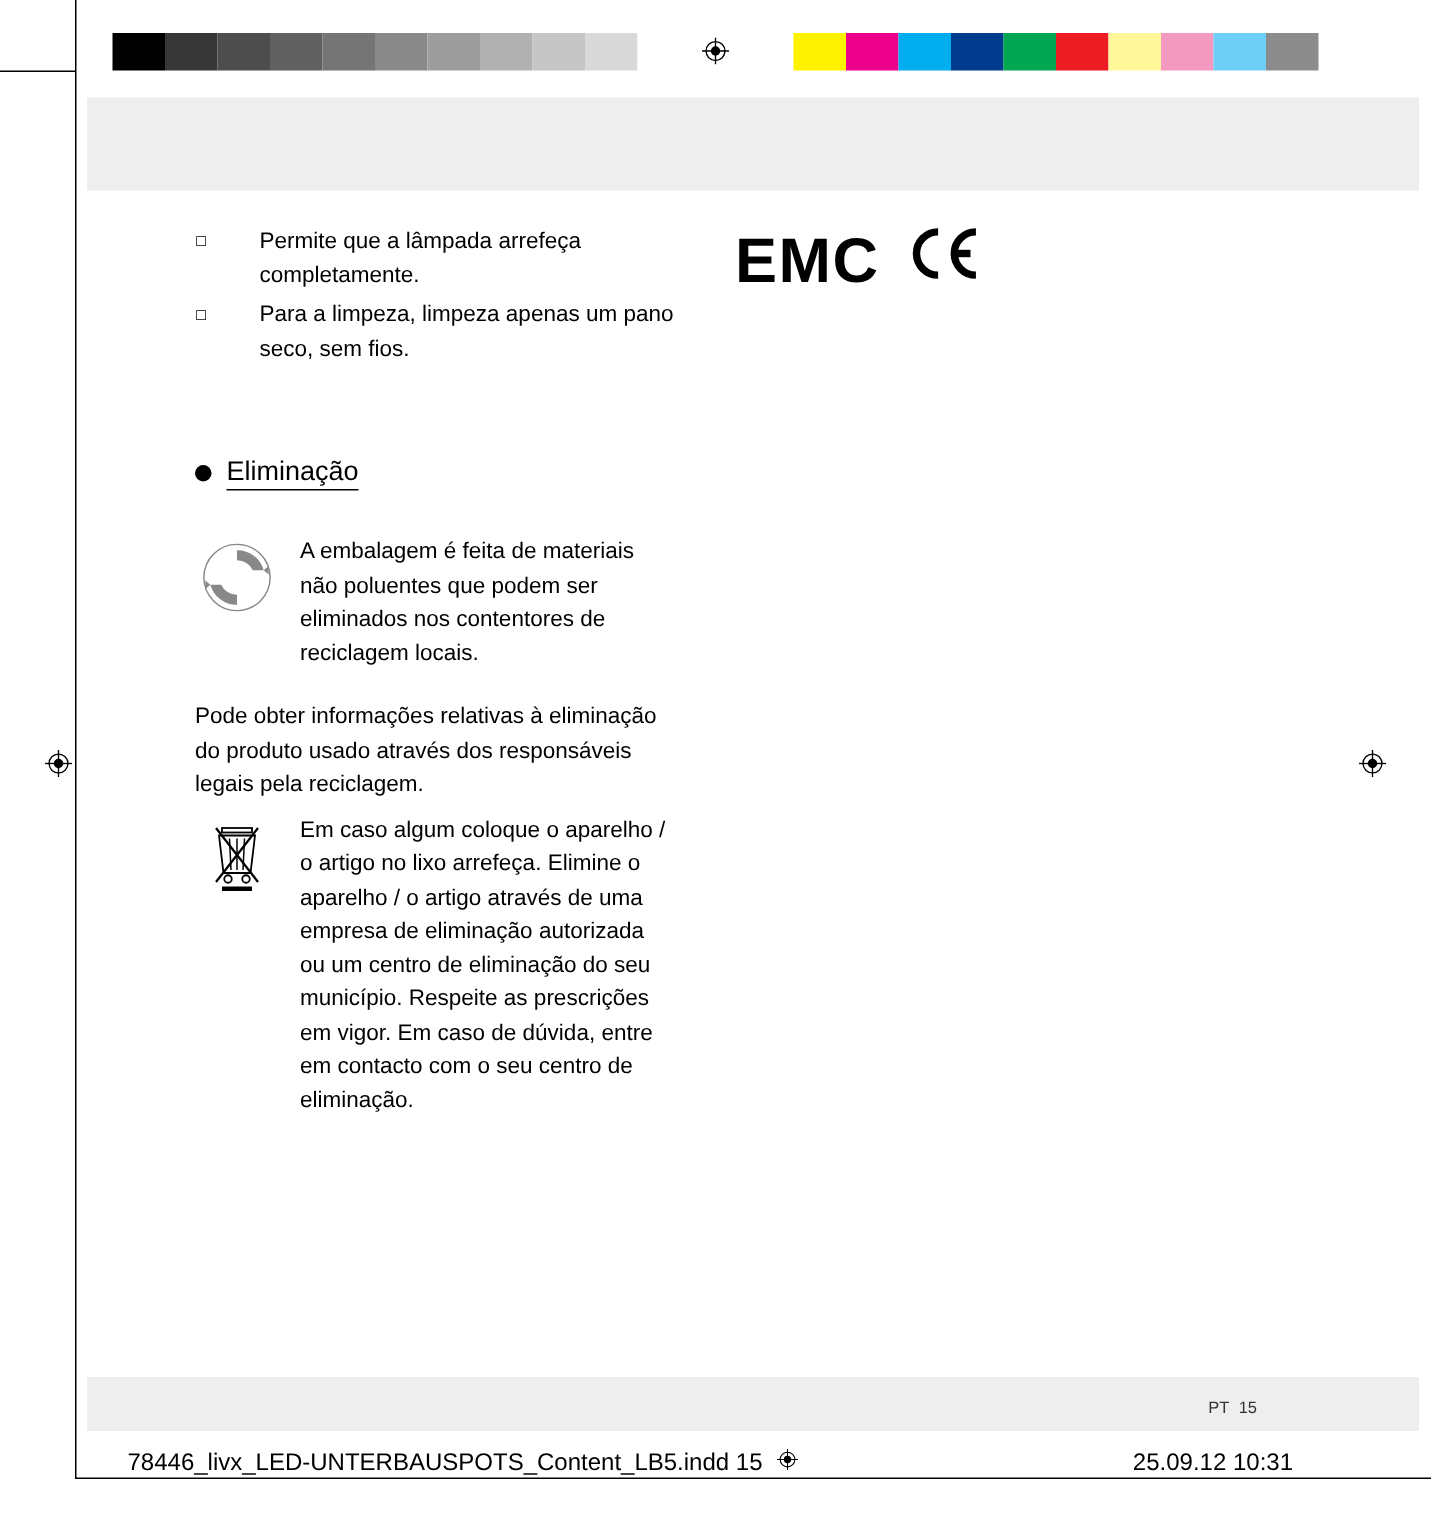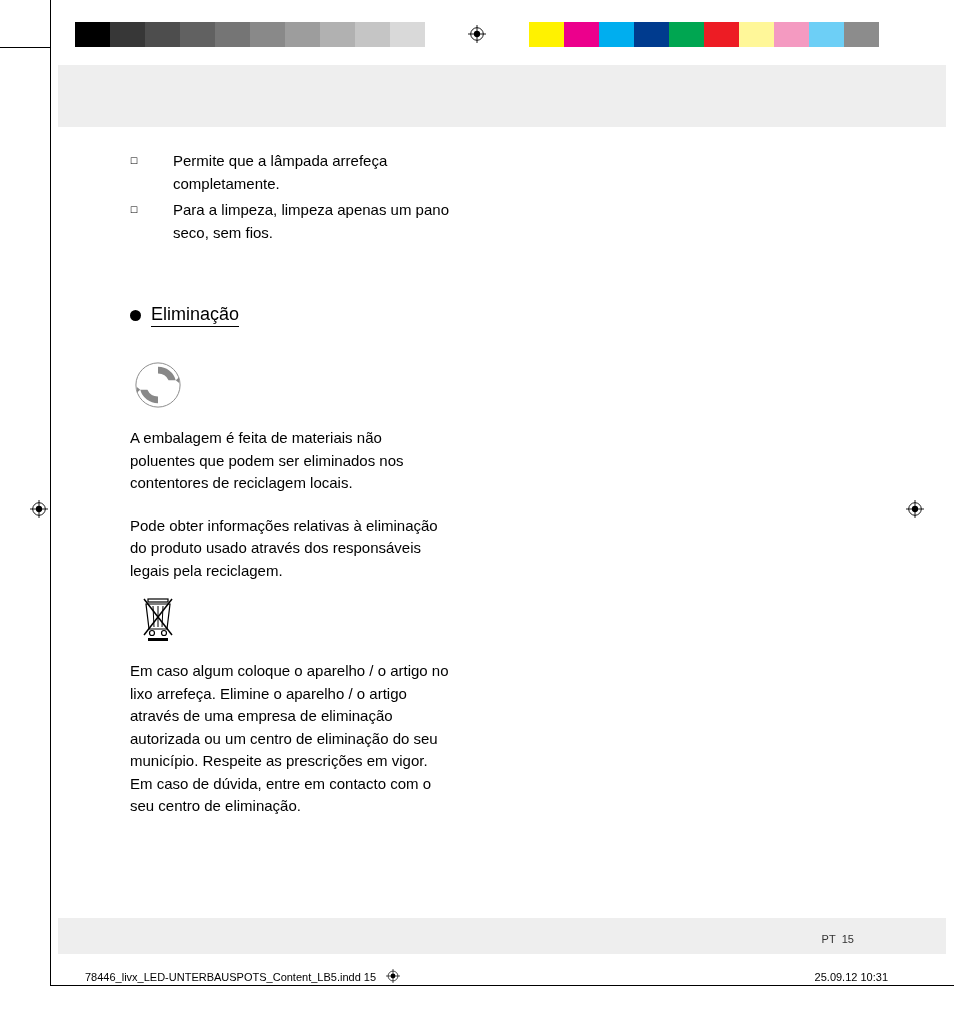--- a/index.html
+++ b/index.html
@@ -114,21 +114,20 @@
     .heading-text {
       font-size: 18px;
       font-weight: normal;
       border-bottom: 1px solid #000;
       padding-bottom: 1px;
     }
     .icon-para {
       display: flex;
       gap: 14px;
       margin-bottom: 20px;
-      flex-direction: column;
     }
     .icon-box {
       width: 56px;
       height: 56px;
       flex-shrink: 0;
       display: flex;
       align-items: center;
       justify-content: center;
     }
     .icon-text {
@@ -159,30 +158,30 @@
       position: absolute;
       bottom: 64px;
       left: 58px;
       right: 8px;
       height: 36px;
       background: #eeeeee;
     }
     .page-num {
       position: absolute;
       bottom: 73px;
-      right: 100px;
+      right: 116px;
       font-size: 11px;
       color: #333;
     }
     .footer-info {
       position: absolute;
       bottom: 33px;
       left: 85px;
-      right: 66px;
-      font-size: 11px;
+      right: 92px;
+      font-size: 16px;
       display: flex;
       justify-content: space-between;
       align-items: center;
     }
     .footer-left {
       display: flex;
       align-items: center;
       gap: 10px;
     }
   </style>
@@ -292,20 +291,32 @@
           <line x1="6" y1="6" x2="34" y2="42" stroke="#000" stroke-width="1.5"></line>
           <line x1="34" y1="6" x2="6" y2="42" stroke="#000" stroke-width="1.5"></line>
           <rect x="10" y="45" width="20" height="3" fill="#000"></rect>
         </svg>
       </div>
       <div class="icon-text">Em caso algum coloque o aparelho / o artigo no lixo arrefeça. Elimine o aparelho / o artigo através de uma empresa de eliminação autorizada ou um centro de eliminação do seu município. Respeite as prescrições em vigor. Em caso de dúvida, entre em contacto com o seu centro de eliminação.</div>
     </div>
 
   </div>
 
+  <div class="col-right">
+    <div class="emc">
+      <span>EMC</span>
+      <span class="ce-mark">
+        <svg viewBox="0 0 60 40">
+          <path d="M 26 4 A 16 16 0 1 0 26 36" fill="none" stroke="#000" stroke-width="5.5"></path>
+          <path d="M 54 4 A 16 16 0 1 0 54 36" fill="none" stroke="#000" stroke-width="5.5"></path>
+          <line x1="38" y1="20" x2="50" y2="20" stroke="#000" stroke-width="5.5"></line>
+        </svg>
+      </span>
+    </div>
+  </div>
 </div>
 
 <div class="footer-band"></div>
 
 <div class="page-num">
   <span>PT</span>&nbsp;&nbsp;<span>15</span>
 </div>
 
 <div class="footer-info">
   <div class="footer-left">

